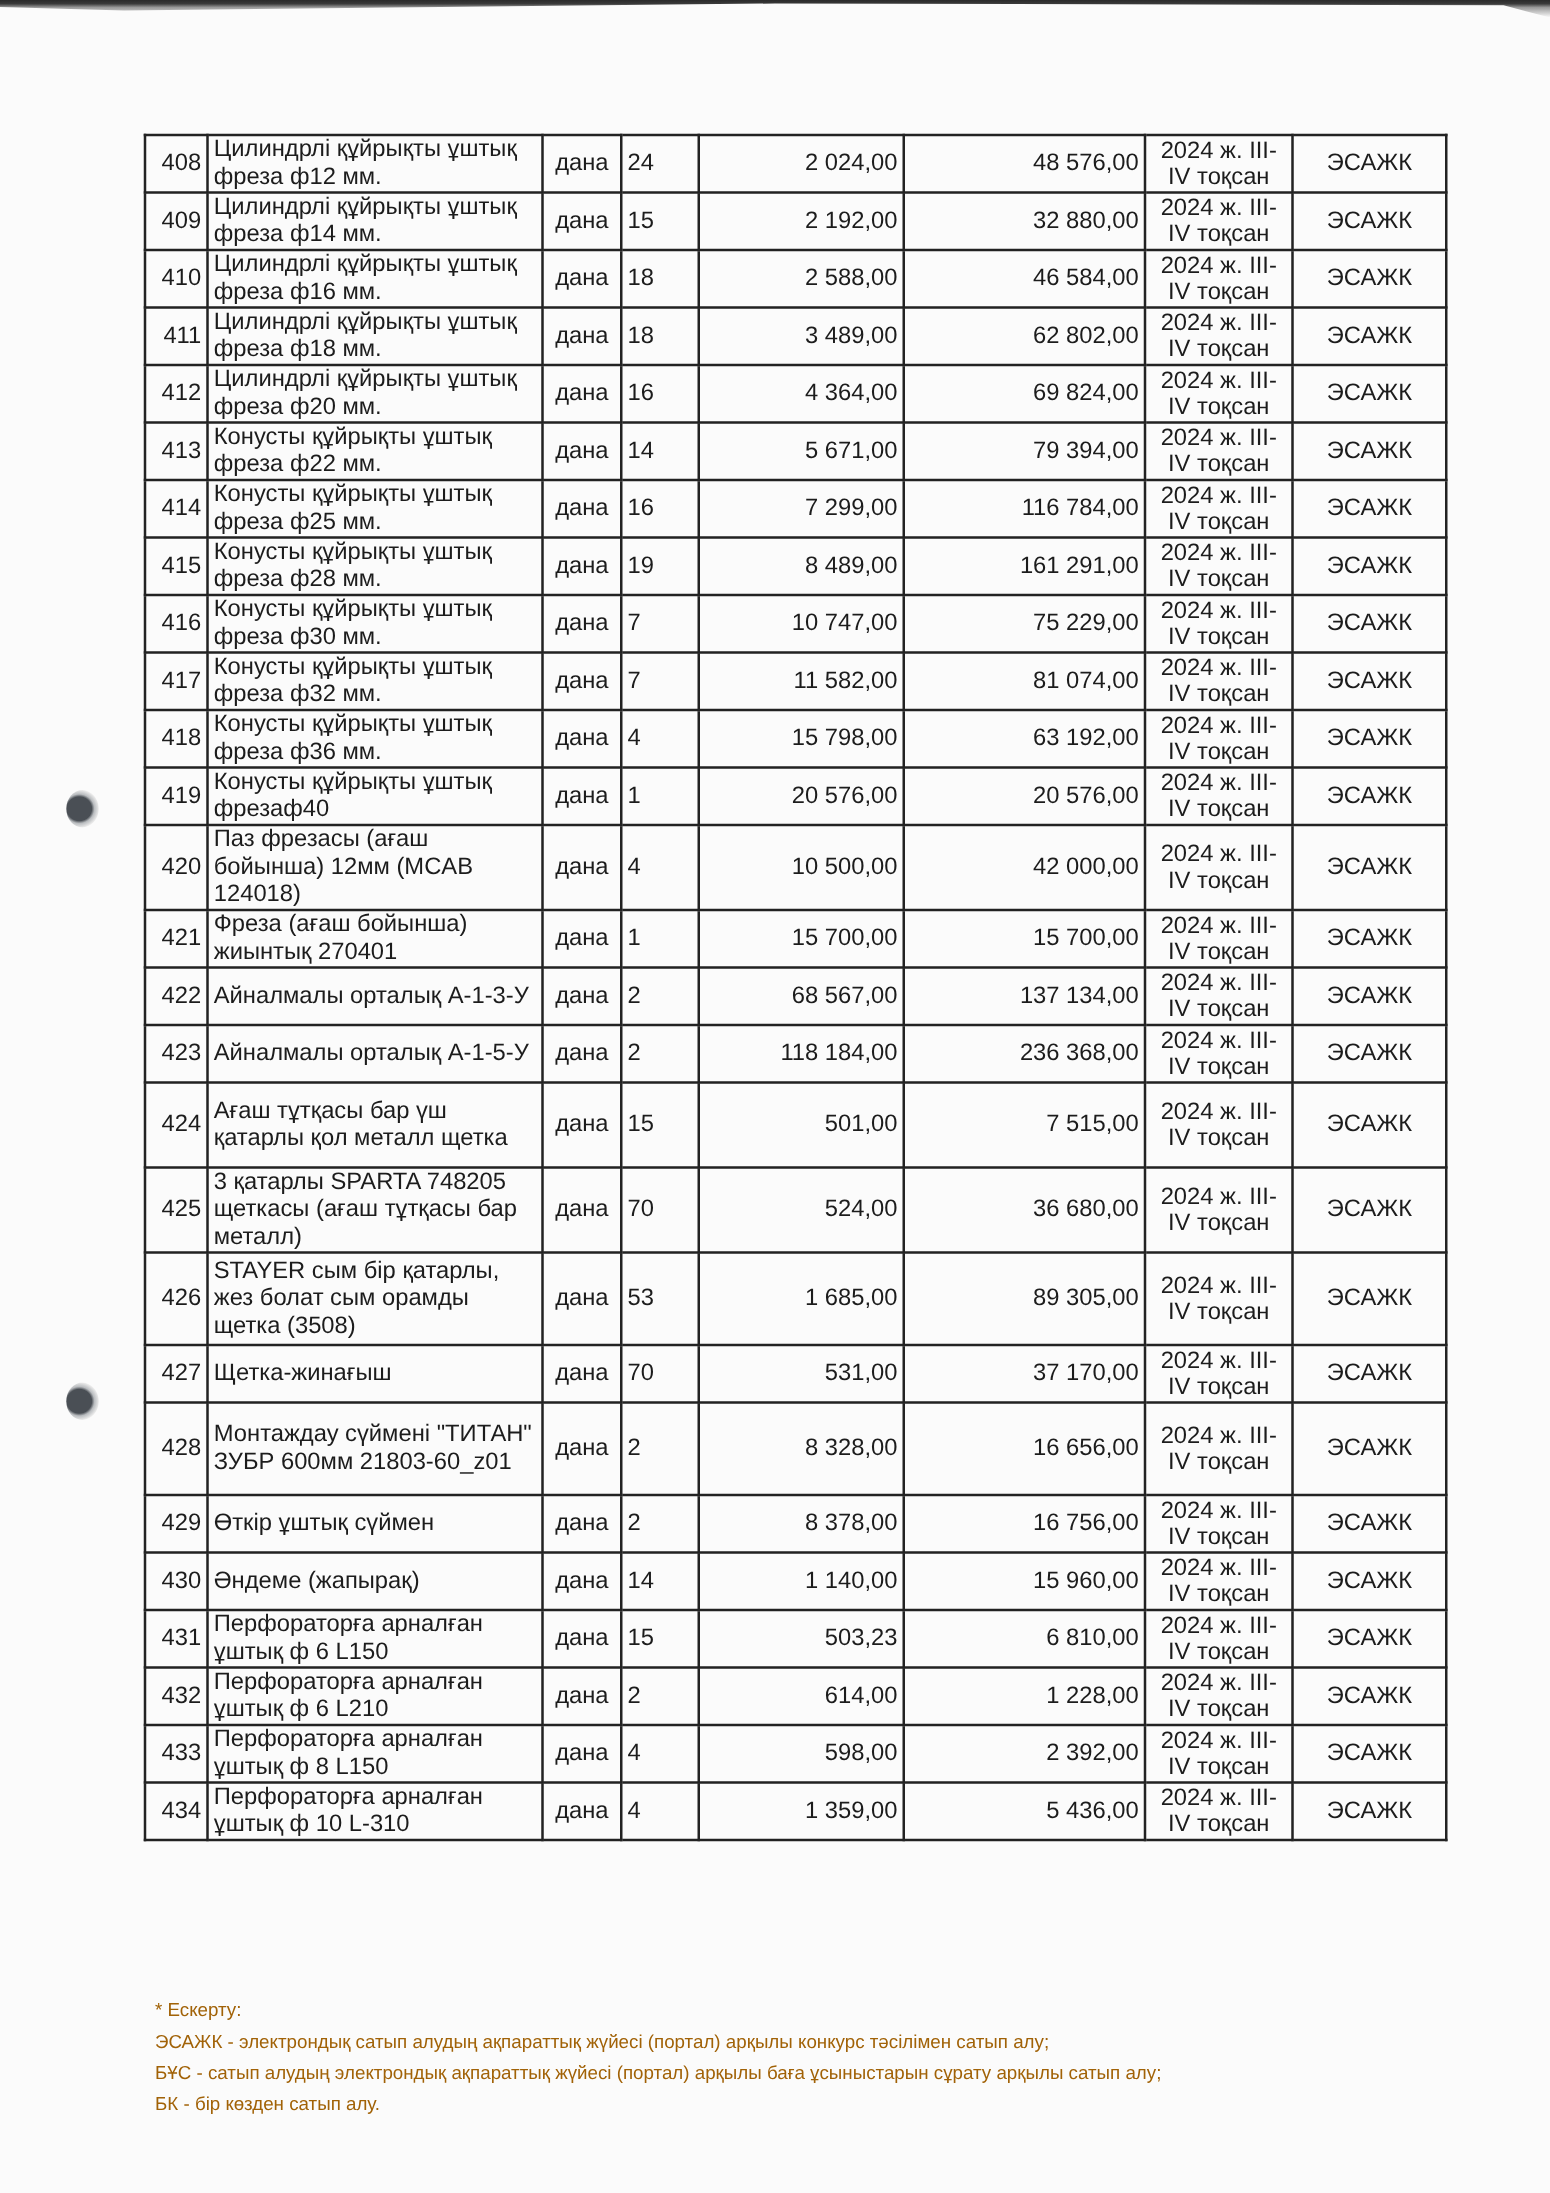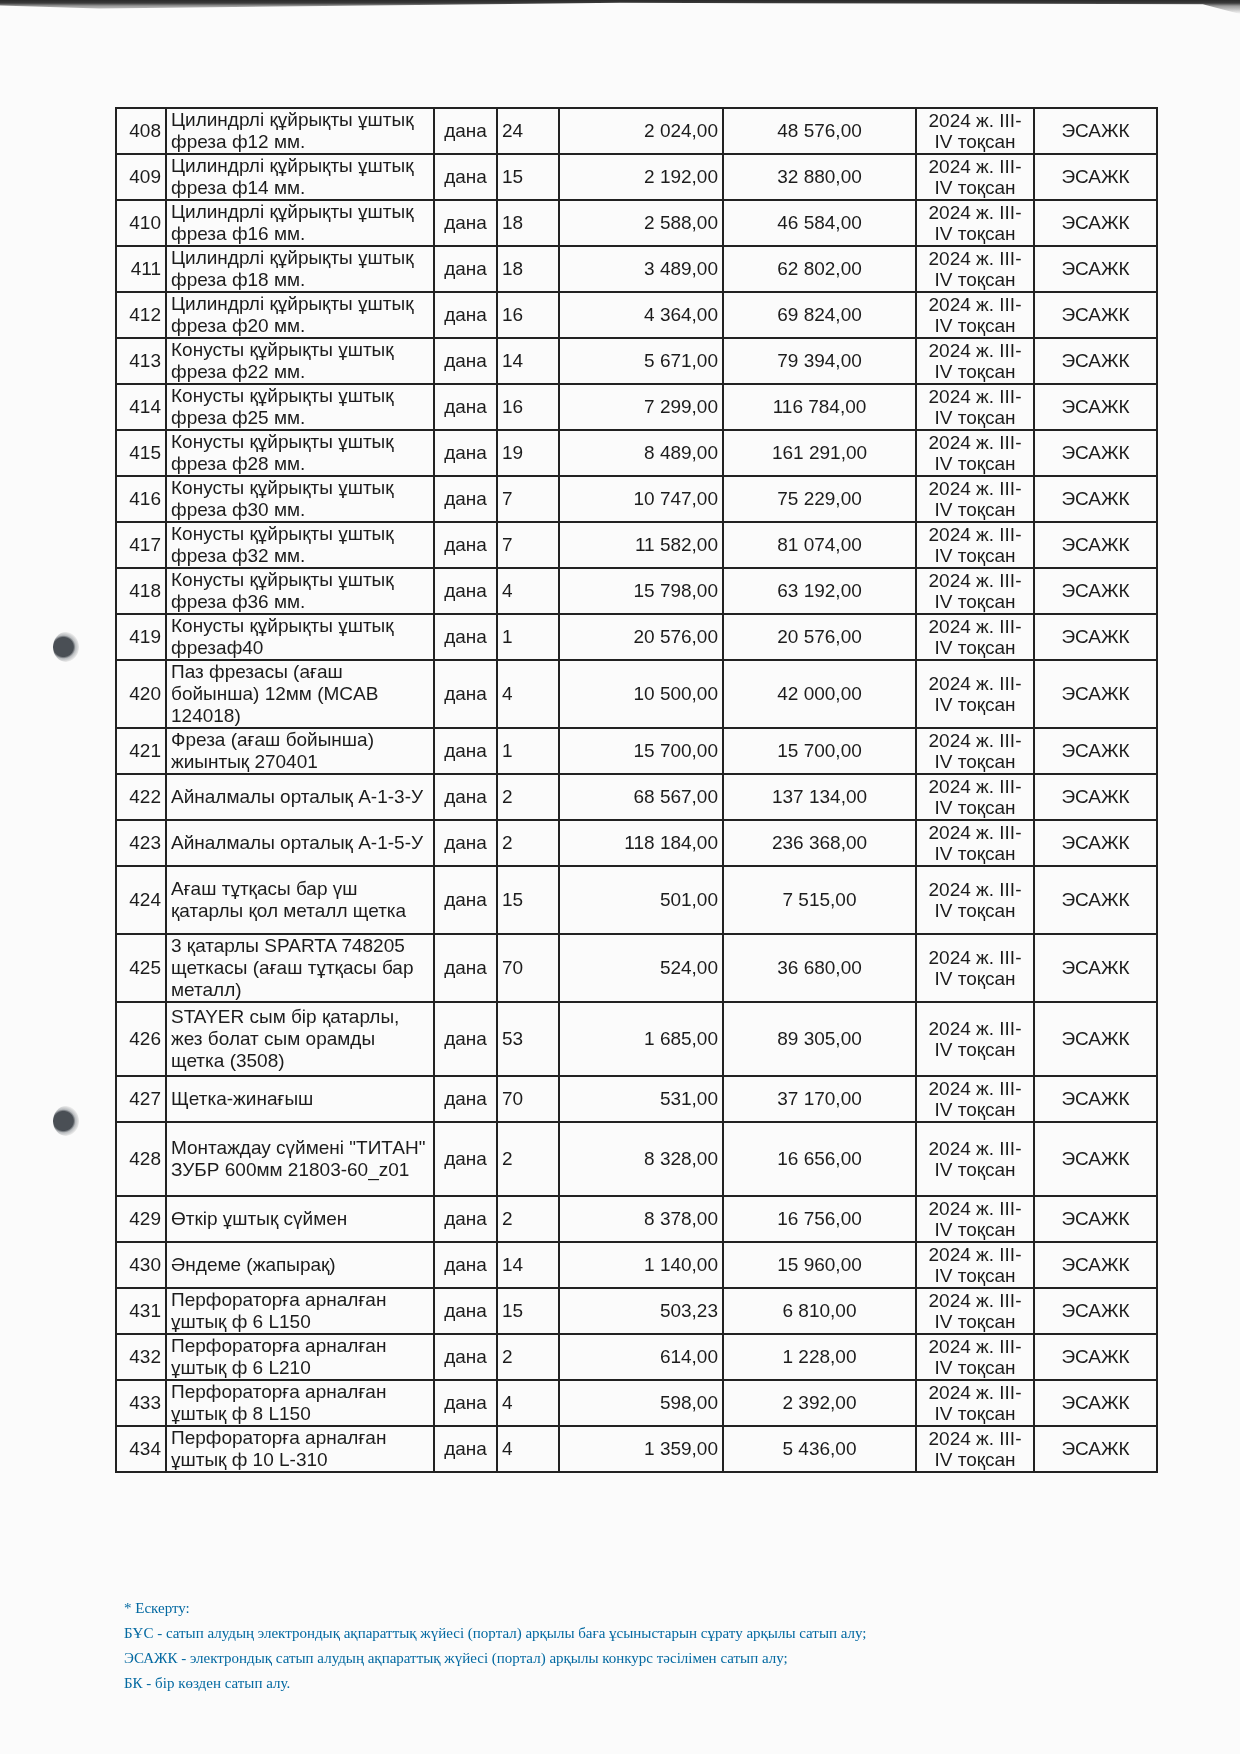--- a/index.html
+++ b/index.html
@@ -38,34 +38,34 @@
   col.c-price { width: 164px; }
   col.c-sum { width: 193px; }
   col.c-period { width: 118px; }
   col.c-method { width: 123px; }
 
   td.num { text-align: right; border-radius: 23px; }
   td.name { text-align: left; padding-left: 3px; }
   td.unit { text-align: center; }
   td.qty { }
   td.price { text-align: right; padding-right: 32px; }
-  td.sum { text-align: center; padding-right: 14px; }
+  td.sum { text-align: right; padding-right: 14px; }
   td.period { text-align: center; line-height: 21px; padding: 0 2px; }
   td.method { text-align: center; }
 
   tr.h2r td { height: 44px; }
   tr.h3r td { height: 66px; }
   tr.h3r.tall td { height: 72px; }
 
   .period-line { display: block; }
 
   .footnote {
     position: absolute; left: 124px; top: 1596px;
-    font-family: Liberation Serif, serif; font-size: 15px; line-height: 25px;
-    color: #0369a1;
+    font-family: Liberation Sans, sans-serif; font-size: 15px; line-height: 25px;
+    color: #a16207;
   }
   .footnote div { white-space: nowrap; }
 </style>
 </head>
 <body>
 
 <div class="scan-top-edge"></div>
 <div class="hole h1"></div>
 <div class="hole h2"></div>
 
@@ -430,16 +430,16 @@
           <span class="period-line">2024 ж. III-</span>
           <span class="period-line">IV тоқсан</span>
         </td>
         <td class="method">ЭСАЖК</td>
       </tr>
     </tbody>
 </table>
 
 <div class="footnote">
   <div>* Ескерту:</div>
+  <div>ЭСАЖК - электрондық сатып алудың ақпараттық жүйесі (портал) арқылы конкурс тәсілімен сатып алу;</div>
   <div>БҰС - сатып алудың электрондық ақпараттық жүйесі (портал) арқылы баға ұсыныстарын сұрату арқылы сатып алу;</div>
-  <div>ЭСАЖК - электрондық сатып алудың ақпараттық жүйесі (портал) арқылы конкурс тәсілімен сатып алу;</div>
   <div>БК - бір көзден сатып алу.</div>
 </div>
 
 </body></html>

